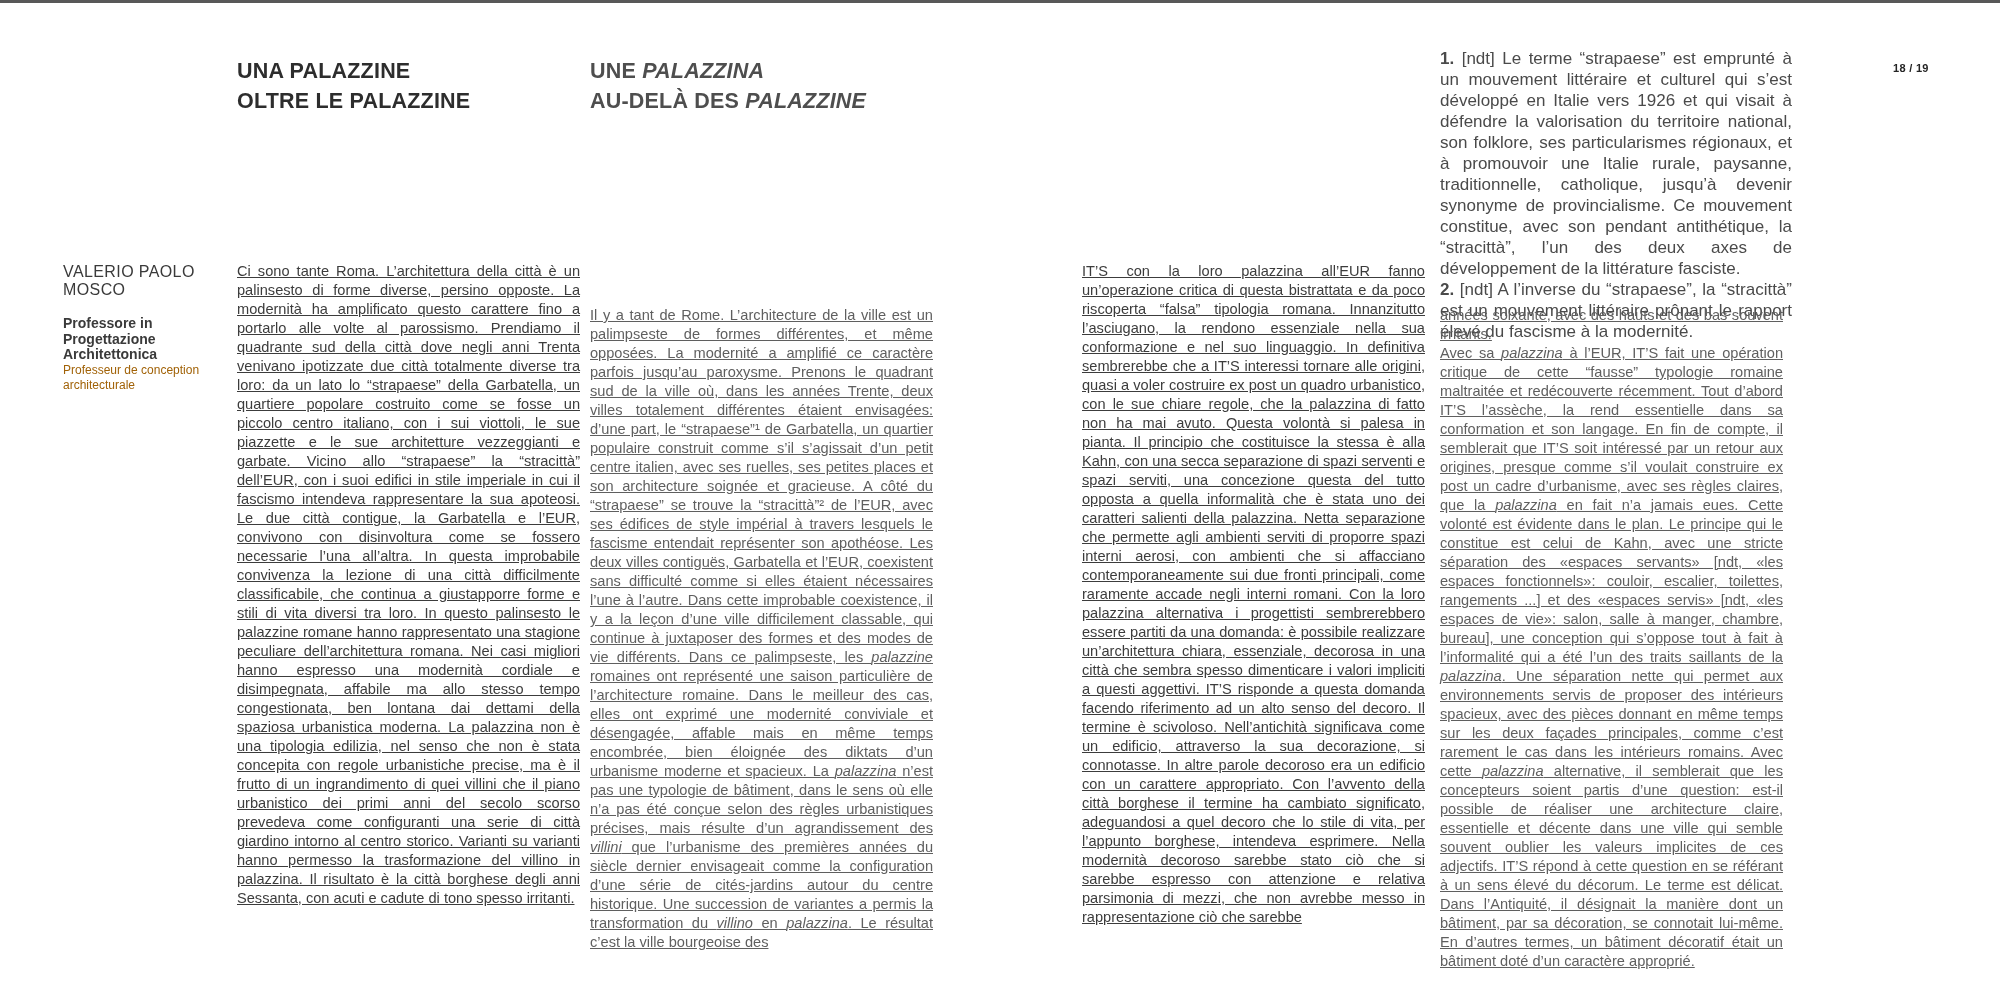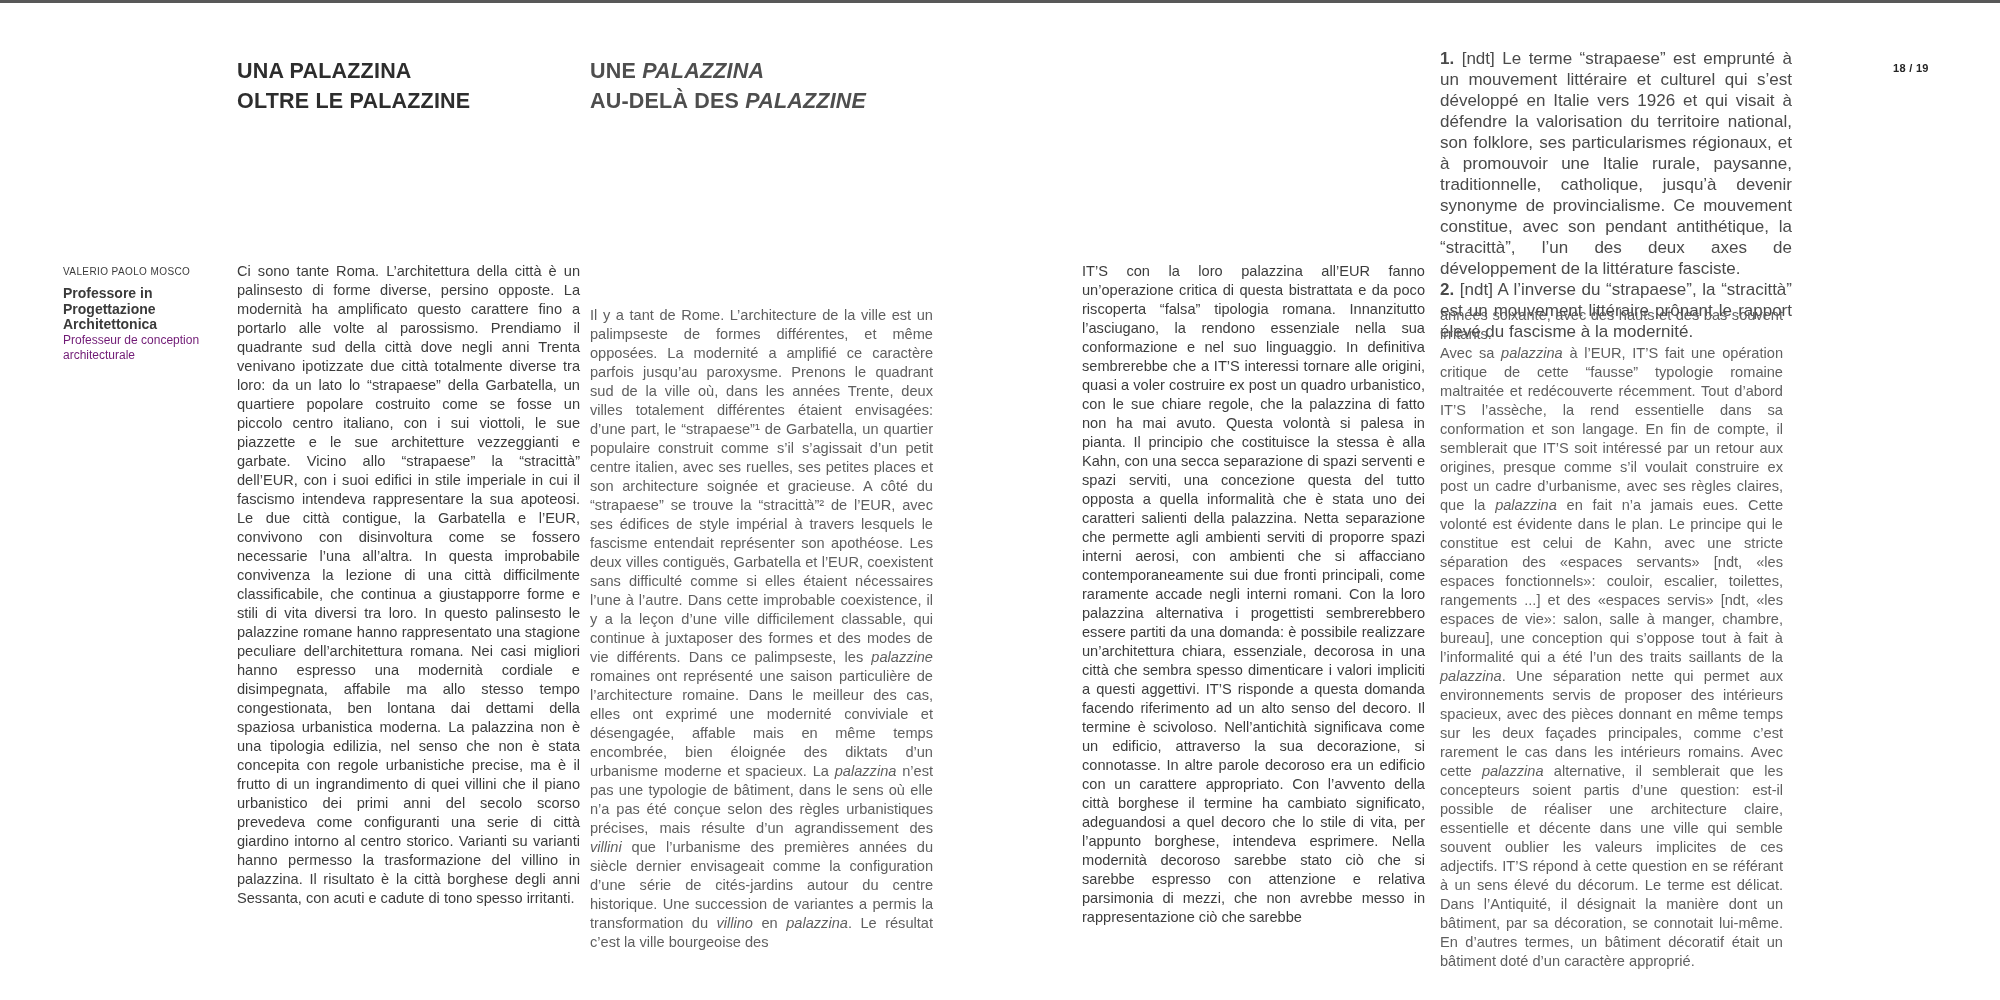--- a/index.html
+++ b/index.html
@@ -54,67 +54,67 @@
   }
   .footnotes p { margin: 0; }
   .footnotes b { font-weight: bold; }
   .author {
     position: absolute;
     left: 63px;
     top: 263px;
     width: 170px;
   }
   .author-name {
-    margin: 0 0 5px 0;
-    font-size: 10px;
+    margin: 0 0 17px 0;
+    font-size: 16px;
     line-height: 18px;
     letter-spacing: 0.4px;
     color: #3a3a3a;
   }
   .author-role-it {
     margin: 0;
     font-size: 14px;
     line-height: 15.5px;
     font-weight: bold;
     color: #3a3a3a;
   }
   .author-role-fr {
     margin: 0;
     font-size: 12px;
     line-height: 15.5px;
-    color: #701a75;
+    color: #a16207;
   }
   .col {
     position: absolute;
     top: 262px;
     width: 343px;
     font-size: 14.6px;
     line-height: 19px;
     text-align: justify;
     hyphens: auto;
     -webkit-hyphens: auto;
     overflow-wrap: break-word;
   }
-  .col p { margin: 0; }
+  .col p { margin: 0; text-decoration: underline; }
   .col.it { color: #3c3c3c; }
   .col.fr { color: #5f5f5f; margin-top: 44px; }
   .c1 { left: 237px; }
   .c2 { left: 590px; }
   .c3 { left: 1082px; }
   .c4 { left: 1440px; }
   i { font-style: italic; }
 </style>
 </head>
 <body>
 
 <div class="page">
   <div class="top-bar"></div>
 
   <div class="title title-it" lang="it">
-    <div>UNA PALAZZINA</div>
+    <div>UNA PALAZZINE</div>
     <div>OLTRE LE PALAZZINE</div>
   </div>
 
   <div class="title title-fr" lang="fr">
     <div>UNE <i>PALAZZINA</i></div>
     <div>AU-DELÀ DES <i>PALAZZINE</i></div>
   </div>
 
   <div class="footnotes" lang="fr">
     <p><b>1.</b><span> [ndt] Le terme “strapaese” est emprunté à un mouvement littéraire et culturel qui s’est développé en Italie vers 1926 et qui visait à défendre la valorisation du territoire national, son folklore, ses particularismes régionaux, et à promouvoir une Italie rurale, paysanne, traditionnelle, catholique, jusqu’à devenir synonyme de provincialisme. Ce mouvement constitue, avec son pendant antithétique, la “stracittà”, l’un des deux axes de développement de la littérature fasciste.</span></p>

